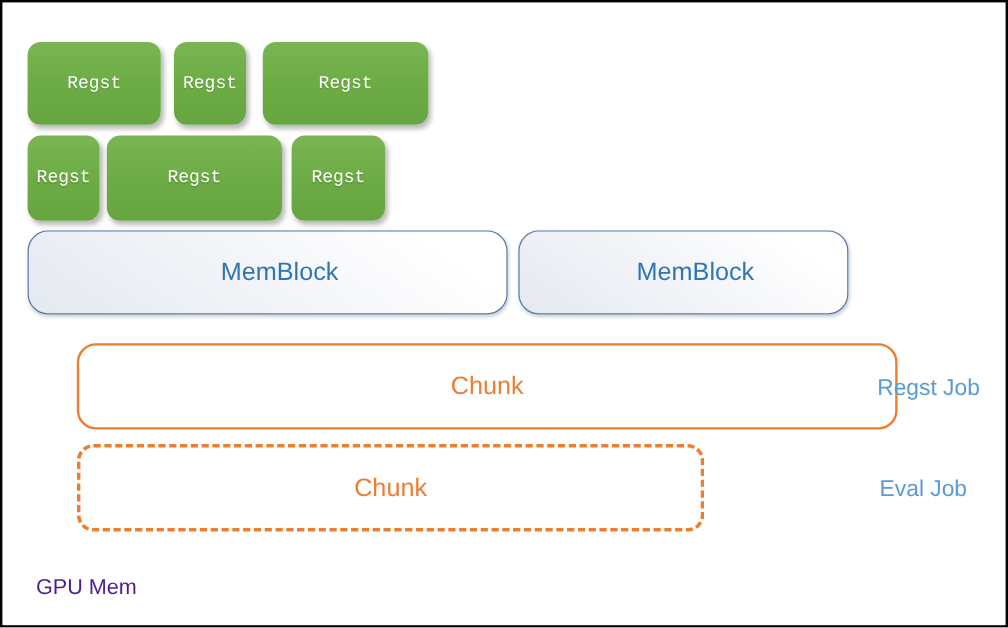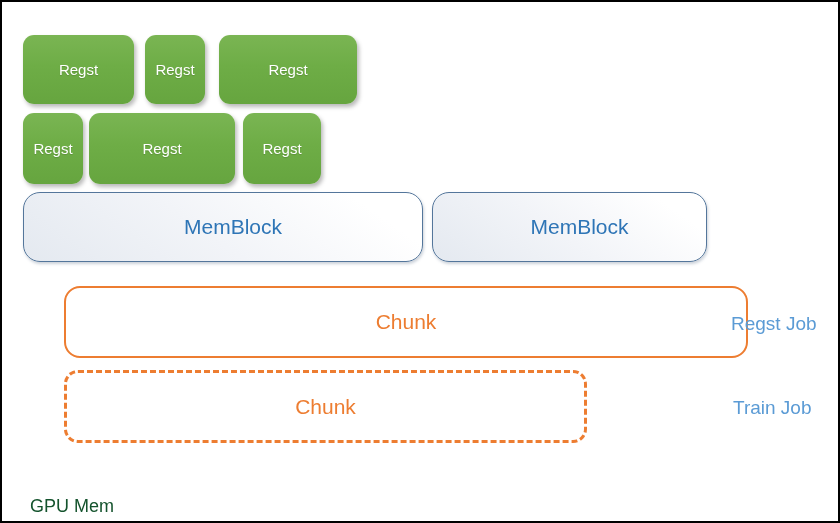--- a/index.html
+++ b/index.html
@@ -24,20 +24,21 @@
     box-sizing: border-box;
     border-radius: 11px;
     background: linear-gradient(to bottom, #7ab553 0%, #6ead46 45%, #66a53f 100%);
     box-shadow: 2px 3px 4px rgba(0,0,0,0.28);
     color: #ffffff;
     font-size: 15px;
     display: flex;
     align-items: center;
     justify-content: center;
     text-shadow: 0 1px 1px rgba(0,0,0,0.15);
+    font-family: Liberation Mono, monospace;
   }
   .r1 { top: 33px;  height: 69px; }
   .r2 { top: 111px; height: 71px; }
   .b1 { left: 21px;  width: 111px; }
   .b2 { left: 143px; width: 60px;  }
   .b3 { left: 217px; width: 138px; }
   .b4 { left: 21px;  width: 60px;  }
   .b5 { left: 87px;  width: 146px; }
   .b6 { left: 241px; width: 78px;  }
 
@@ -94,23 +95,22 @@
     white-space: nowrap;
   }
   .train-job { left: 729px; top: 311px; }
   .eval-job  { left: 731px; top: 395px; }
 
   
   .gpu-mem {
     position: absolute;
     left: 28px;
     top: 477px;
-    color: #14532d;
+    color: #4c1d95;
     font-size: 18px;
-    margin-top: 17px;
   }
 </style>
 </head>
 <body>
 
 <div class="canvas">
 
   <div class="regst r1 b1">Regst</div>
   <div class="regst r1 b2">Regst</div>
   <div class="regst r1 b3">Regst</div>
@@ -119,17 +119,17 @@
   <div class="regst r2 b5">Regst</div>
   <div class="regst r2 b6">Regst</div>
 
   <div class="memblock mb1">MemBlock</div>
   <div class="memblock mb2">MemBlock</div>
 
   <div class="chunk chunk-solid">Chunk</div>
   <div class="job-label train-job">Regst Job</div>
 
   <div class="chunk chunk-dashed">Chunk</div>
-  <div class="job-label eval-job">Train Job</div>
+  <div class="job-label eval-job">Eval Job</div>
 
   <div class="gpu-mem">GPU Mem</div>
 
 </div>
 
 </body></html>

